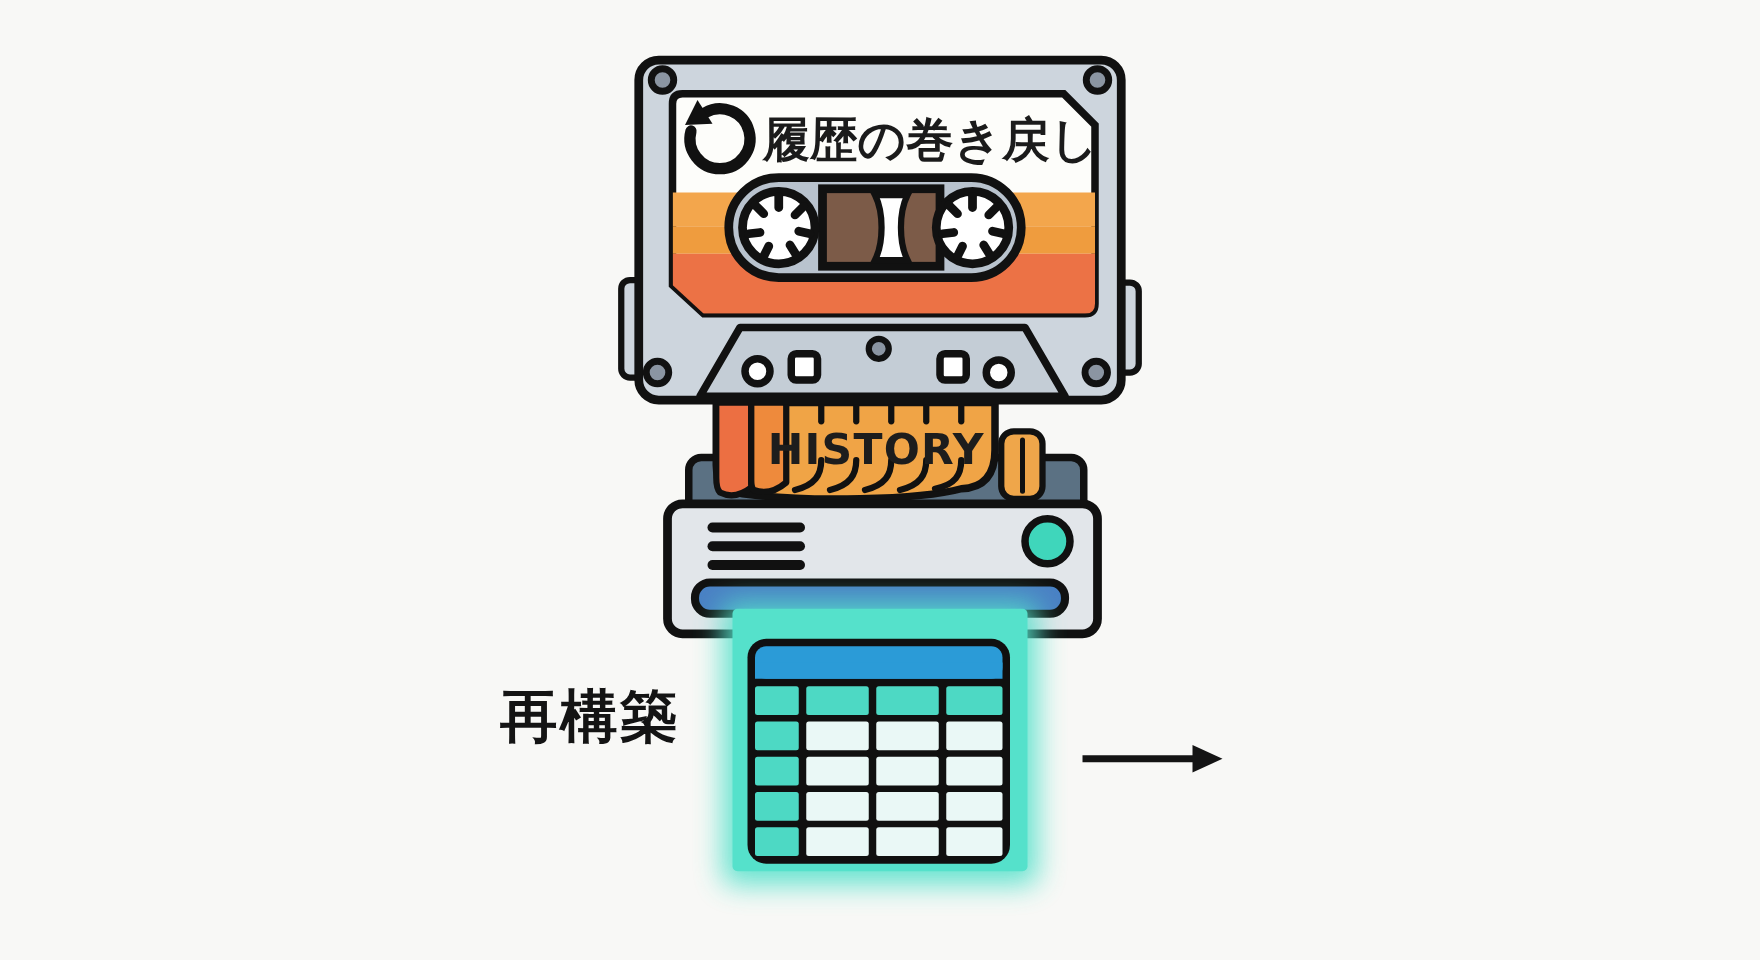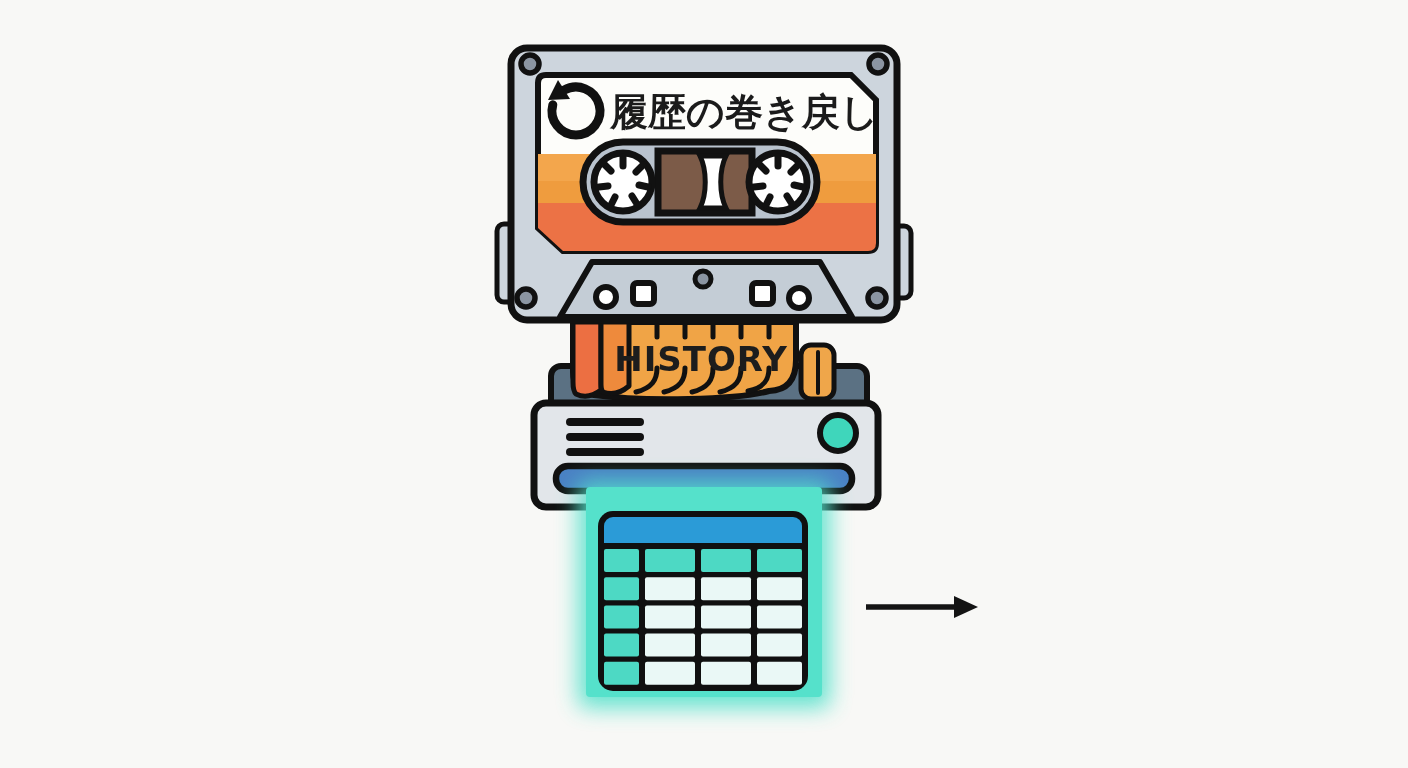--- a/index.html
+++ b/index.html
@@ -161,15 +161,16 @@
         </g>
     </g>
 
     <g>
       <line x1="866" y1="607" x2="956" y2="607" stroke="#141414" stroke-width="5.5"></line>
       <polygon points="978,607 954,596 954,618" fill="#141414"></polygon>
     </g>
   </svg>
 
   <div class="caption caption-left">
+    <div class="jp">再構築</div>
   </div>
 
 </div>
 
 </body></html>

